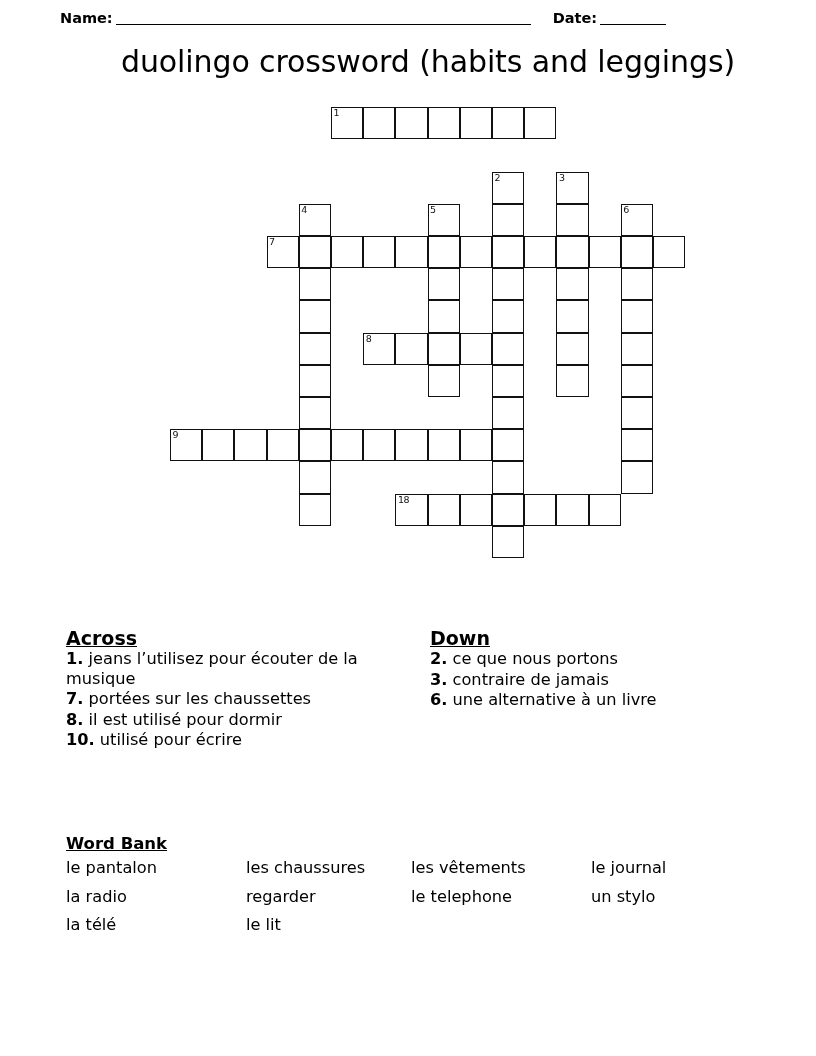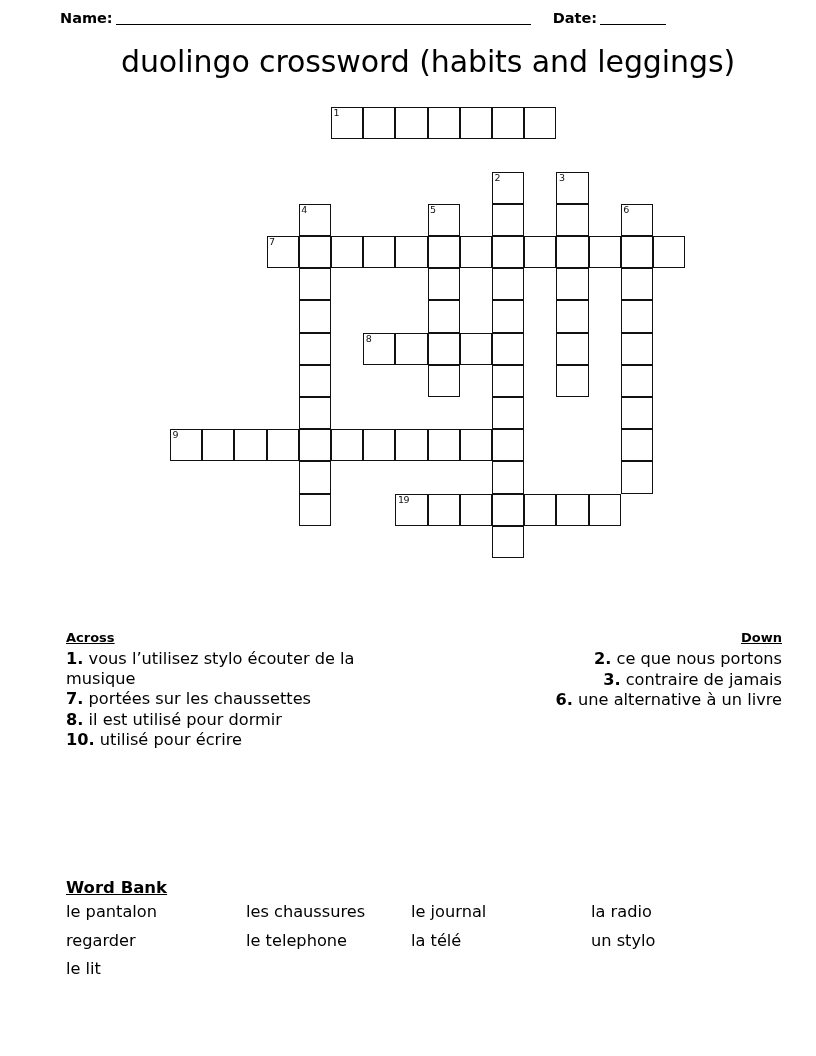--- a/index.html
+++ b/index.html
@@ -52,36 +52,36 @@
     font-size:9.5px;
     line-height:11px;
     font-family:"DejaVu Sans","Liberation Sans",sans-serif;
     color:#111;
     letter-spacing:-0.4px;
   }
 
   
   .clues{position:absolute;left:0;top:628px;width:816px;}
   .col-across{position:absolute;left:46px;top:0;width:352px;}
-  .col-down{position:absolute;left:410px;top:0;width:352px;text-align:right;}
+  .col-down{position:absolute;left:410px;top:0;width:352px;}
 
   .sec-head{
-    font-size:13px;font-weight:700;text-decoration:underline;
+    font-size:19px;font-weight:700;text-decoration:underline;
     margin:0 0 1px 0;line-height:20px;
     font-family:"DejaVu Sans","Liberation Sans",sans-serif;
   }
   .clue{
     font-size:16.2px;line-height:19.5px;margin:0 0 1px 0;
     font-family:"DejaVu Sans","Liberation Sans",sans-serif;
     font-weight:400;
   }
   .clue b{font-weight:700;}
 
   
-  .wordbank{position:absolute;left:46px;top:877px;width:730px;}
+  .wordbank{position:absolute;left:46px;top:833px;width:730px;}
   .wb-head{
     font-size:16.5px;font-weight:700;text-decoration:underline;
     line-height:22px;margin-bottom:1px;
     font-family:"DejaVu Sans","Liberation Sans",sans-serif;
   }
   .wb-grid{
     display:grid;
     grid-template-columns:180px 165px 180px 180px;
     row-gap:4px;
   }
@@ -145,21 +145,21 @@
       <div class="cell" style="left: 214.4px; top: 429.2px; width: 32.2px; height: 32.2px;"></div>
       <div class="cell" style="left: 246.6px; top: 429.2px; width: 32.2px; height: 32.2px;"></div>
       <div class="cell" style="left: 278.8px; top: 429.2px; width: 32.2px; height: 32.2px;"></div>
       <div class="cell" style="left: 311px; top: 429.2px; width: 32.2px; height: 32.2px;"></div>
       <div class="cell" style="left: 343.2px; top: 429.2px; width: 32.2px; height: 32.2px;"></div>
       <div class="cell" style="left: 375.4px; top: 429.2px; width: 32.2px; height: 32.2px;"></div>
       <div class="cell" style="left: 407.6px; top: 429.2px; width: 32.2px; height: 32.2px;"></div>
       <div class="cell" style="left: 439.8px; top: 429.2px; width: 32.2px; height: 32.2px;"></div>
       <div class="cell" style="left: 472px; top: 429.2px; width: 32.2px; height: 32.2px;"></div>
       <div class="cell" style="left: 375.4px; top: 493.6px; width: 32.2px; height: 32.2px;">
-        <span class="num">19</span>
+        <span class="num">18</span>
       </div>
       <div class="cell" style="left: 407.6px; top: 493.6px; width: 32.2px; height: 32.2px;"></div>
       <div class="cell" style="left: 439.8px; top: 493.6px; width: 32.2px; height: 32.2px;"></div>
       <div class="cell" style="left: 472px; top: 493.6px; width: 32.2px; height: 32.2px;"></div>
       <div class="cell" style="left: 504.2px; top: 493.6px; width: 32.2px; height: 32.2px;"></div>
       <div class="cell" style="left: 536.4px; top: 493.6px; width: 32.2px; height: 32.2px;"></div>
       <div class="cell" style="left: 568.6px; top: 493.6px; width: 32.2px; height: 32.2px;"></div>
       <div class="cell" style="left: 472px; top: 171.6px; width: 32.2px; height: 32.2px;">
         <span class="num">2</span>
       </div>
@@ -204,21 +204,21 @@
       <div class="cell" style="left: 600.8px; top: 397px; width: 32.2px; height: 32.2px;"></div>
       <div class="cell" style="left: 600.8px; top: 429.2px; width: 32.2px; height: 32.2px;"></div>
       <div class="cell" style="left: 600.8px; top: 461.4px; width: 32.2px; height: 32.2px;"></div>
     </div>
 
   <div class="clues">
 
     <div class="col-across">
       <div class="sec-head">Across</div>
       <div id="across-list">
-          <p class="clue"><b>1.</b><span> vous l’utilisez stylo écouter de la musique</span></p>
+          <p class="clue"><b>1.</b><span> jeans l’utilisez pour écouter de la musique</span></p>
           <p class="clue"><b>7.</b><span> portées sur les chaussettes</span></p>
           <p class="clue"><b>8.</b><span> il est utilisé pour dormir</span></p>
           <p class="clue"><b>10.</b><span> utilisé pour écrire</span></p>
         </div>
     </div>
 
     <div class="col-down">
       <div class="sec-head">Down</div>
       <div id="down-list">
           <p class="clue"><b>2.</b><span> ce que nous portons</span></p>
@@ -227,25 +227,26 @@
         </div>
     </div>
 
   </div>
 
   <div class="wordbank">
     <div class="wb-head">Word Bank</div>
     <div class="wb-grid" id="wb-grid">
         <div class="wb-item">le pantalon</div>
         <div class="wb-item">les chaussures</div>
+        <div class="wb-item">les vêtements</div>
         <div class="wb-item">le journal</div>
         <div class="wb-item">la radio</div>
         <div class="wb-item">regarder</div>
         <div class="wb-item">le telephone</div>
+        <div class="wb-item">un stylo</div>
         <div class="wb-item">la télé</div>
-        <div class="wb-item">un stylo</div>
         <div class="wb-item">le lit</div>
         <div class="wb-item blank"></div>
         <div class="wb-item blank"></div>
       </div>
   </div>
 
 </div>
 
 </body></html>

